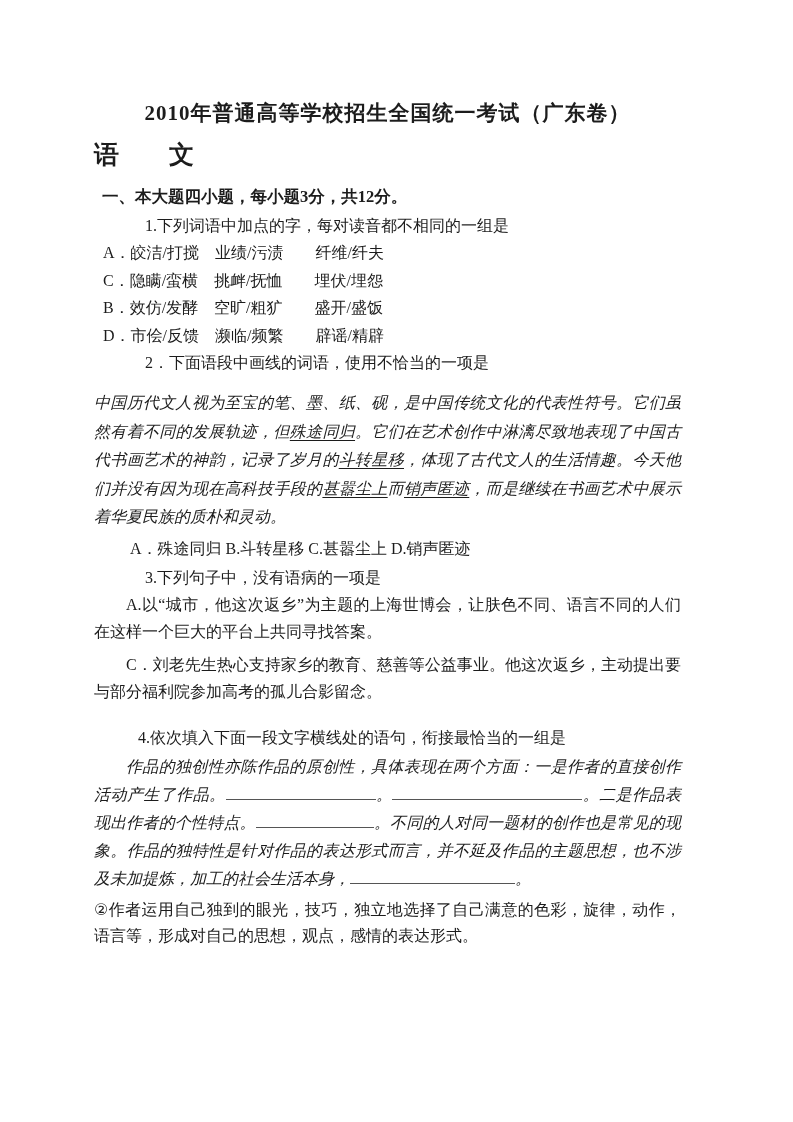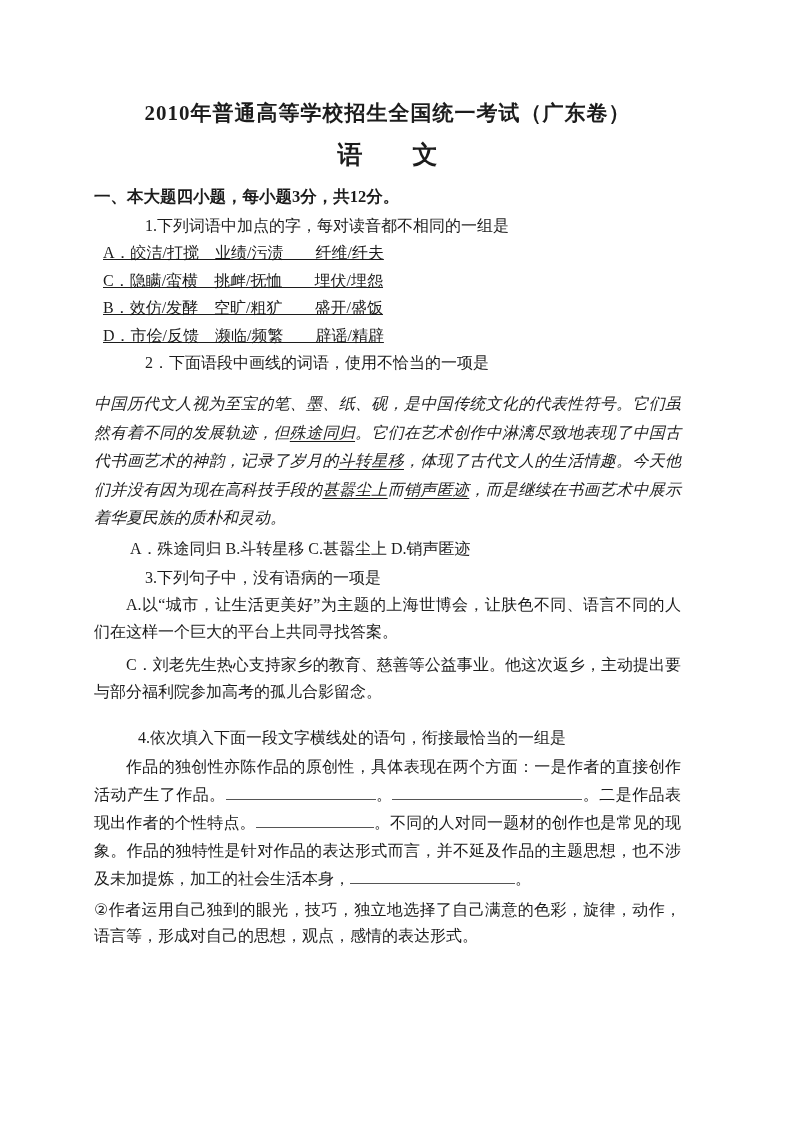--- a/index.html
+++ b/index.html
@@ -10,45 +10,45 @@
   }
   .page{
     width:773px;height:1122px;box-sizing:border-box;
     padding:98px 92px 0 94px;position:relative;
   }
   .title{
     font-size:21px;font-weight:700;text-align:center;
     line-height:30px;margin:0 0 10px 0;letter-spacing:1px;
   }
   .subject{
-    font-size:25px;font-weight:700;text-align:center;
+    font-size:25px;font-weight:700;text-align:left;
     line-height:34px;margin:0 0 12px 0;
   }
   .sec-heading{
-    font-size:16.5px;font-weight:700;line-height:25px;margin:0 0 3px 0;
+    font-size:16.5px;font-weight:700;line-height:25px;margin:0 0 3px 8px;
   }
   .stem{font-size:16px;line-height:27px;margin-left:44px;}
   .indent-sm{padding-left:7px;}
-  .opt{font-size:16px;line-height:27.5px;padding-left:9px;text-decoration:underline;}
+  .opt{font-size:16px;line-height:27.5px;padding-left:9px;}
   .passage{
     font-size:16px;line-height:28.5px;text-align:justify;
-    font-style:italic;margin:14px 0 2px 0;
+    font-style:italic;margin:14px 0 2px 0;font-family:Liberation Mono, monospace;
   }
   .u{text-decoration:underline;text-underline-offset:3px;}
   .answer-line{
     font-size:16px;line-height:27px;padding-left:36px;margin:2px 0 2px 0;
   }
   .opt-para{
     font-size:16px;line-height:27.5px;text-align:justify;
     text-indent:2em;margin:0 0 5px 0;
   }
   .q4{margin-top:18px;}
   .q4-passage{
     font-size:16px;line-height:28px;text-align:justify;
-    text-indent:2em;margin:2px 0 4px 0;
+    font-style:italic;text-indent:2em;margin:2px 0 4px 0;
   }
   .blank{
     display:inline-block;height:0.95em;
     border-bottom:1px solid #555;vertical-align:baseline;
   }
   .blank-1{width:150px;}
   .blank-2{width:190px;}
   .blank-3{width:118px;}
   .blank-4{width:165px;}
   .numbered-item{font-size:16px;line-height:26.5px;text-align:justify;}
@@ -72,21 +72,21 @@
   </div>
 
   <div>
     <div class="stem indent-sm">2．下面语段中画线的词语，使用不恰当的一项是</div>
     <p class="passage"><span>中国历代文人视为至宝的笔、墨、纸、砚，是中国传统文化的代表性符号。它们虽然有着不同的发展轨迹，但</span><span class="u">殊途同归</span><span>。它们在艺术创作中淋漓尽致地表现了中国古代书画艺术的神韵，记录了岁月的</span><span class="u">斗转星移</span><span>，体现了古代文人的生活情趣。今天他们并没有因为现在高科技手段的</span><span class="u">甚嚣尘上</span><span>而</span><span class="u">销声匿迹</span><span>，而是继续在书画艺术中展示着华夏民族的质朴和灵动。</span></p>
     <div class="answer-line">A．殊途同归 B.斗转星移  C.甚嚣尘上 D.销声匿迹</div>
   </div>
 
   <div>
     <div class="stem indent-sm">3.下列句子中，没有语病的一项是</div>
-    <p class="opt-para">A.以“城市，让生活更美好”为主题的上海世博会，让肤色不同、语言不同的人们在这样一个巨大的平台上共同寻找答案。</p>
+    <p class="opt-para">A.以“城市，他这次返乡”为主题的上海世博会，让肤色不同、语言不同的人们在这样一个巨大的平台上共同寻找答案。</p>
     <p class="opt-para">C．刘老先生热心支持家乡的教育、慈善等公益事业。他这次返乡，主动提出要与部分福利院参加高考的孤儿合影留念。</p>
   </div>
 
   <div class="q4">
     <div class="stem">4.依次填入下面一段文字横线处的语句，衔接最恰当的一组是</div>
     <p class="q4-passage"><span>作品的独创性亦陈作品的原创性，具体表现在两个方面：一是作者的直接创作活动产生了作品。</span><span class="blank blank-1"></span><span>。</span><span class="blank blank-2"></span><span>。二是作品表现出作者的个性特点。</span><span class="blank blank-3"></span><span>。不同的人对同一题材的创作也是常见的现象。作品的独特性是针对作品的表达形式而言，并不延及作品的主题思想，也不涉及未加提炼，加工的社会生活本身，</span><span class="blank blank-4"></span><span>。</span></p>
     <div class="numbered-item">②作者运用自己独到的眼光，技巧，独立地选择了自己满意的色彩，旋律，动作，语言等，形成对自己的思想，观点，感情的表达形式。</div>
 
   </div>
 

